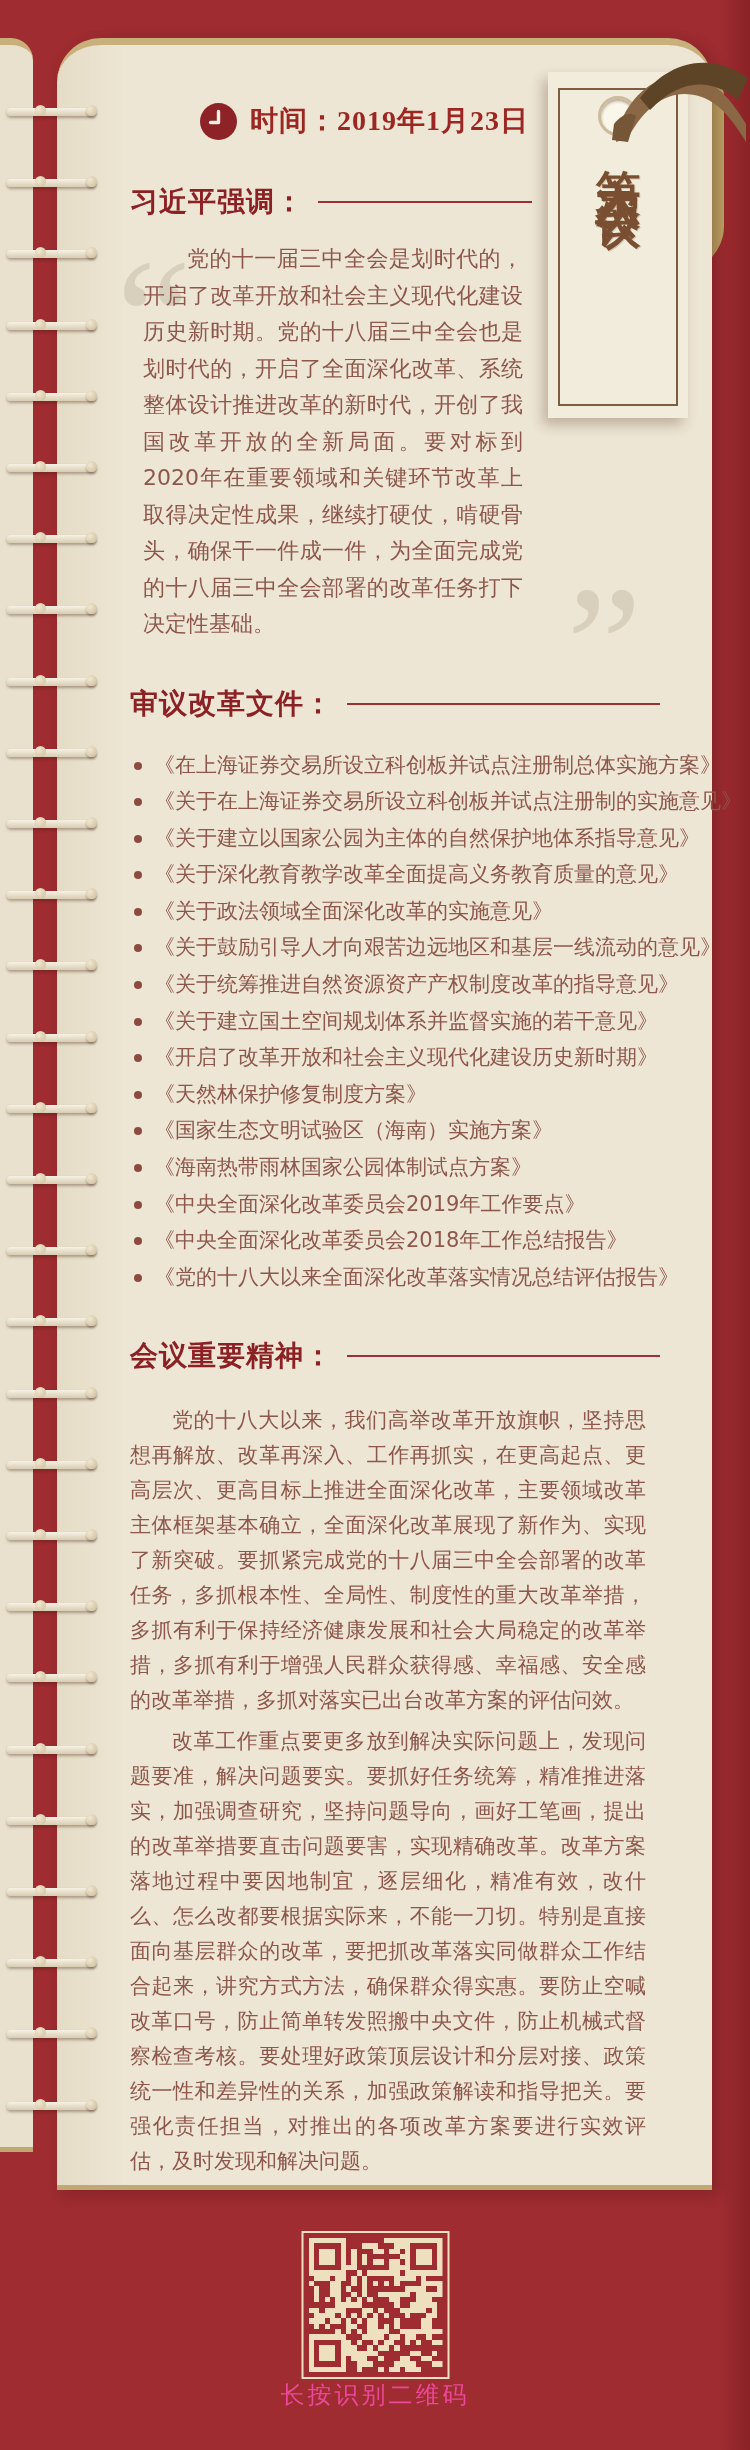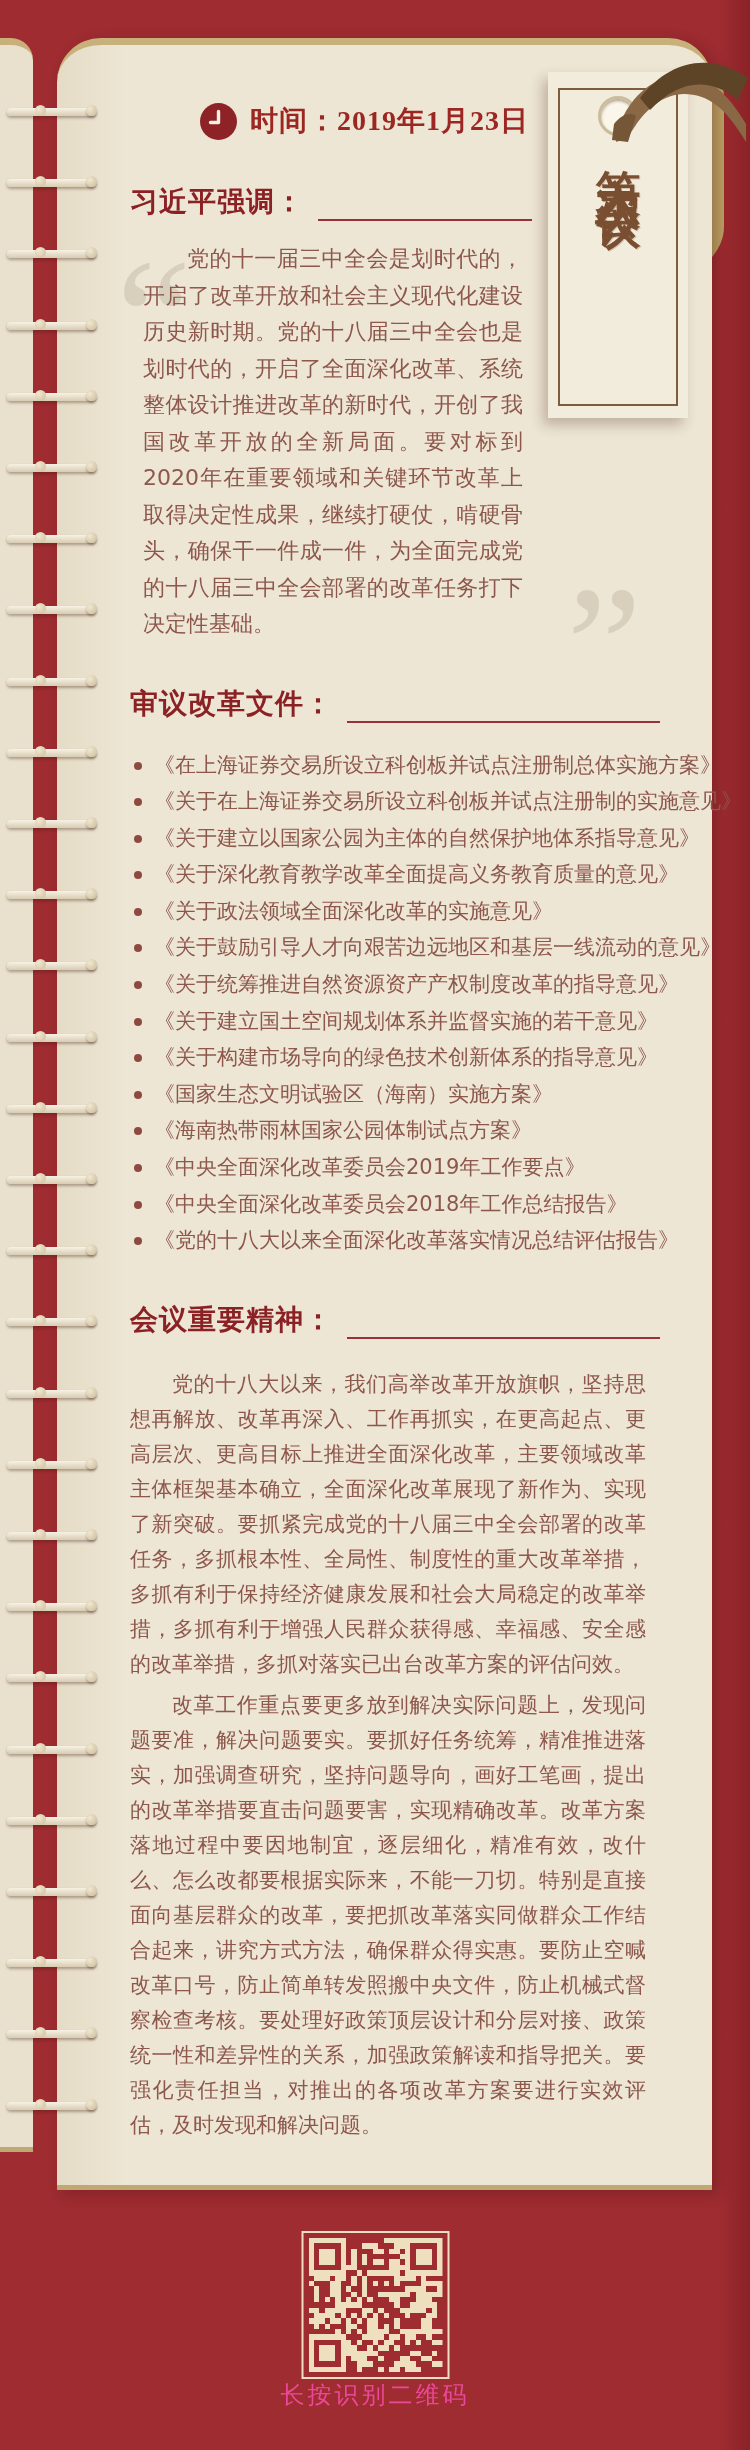--- a/index.html
+++ b/index.html
@@ -55,21 +55,21 @@
   }
   
   .time-row{display:flex;align-items:center;gap:13px;margin-left:70px;height:40px;}
   .clock{width:37px;height:37px;flex:0 0 37px;}
   .time-text{
     font-family:"Liberation Serif","DejaVu Serif",serif;
     font-weight:bold;font-size:28px;color:#9c2722;letter-spacing:1px;
   }
   
   .sec{position:relative;}
-  .sec-head{display:flex;align-items:flex-end;margin-top:42px;}
+  .sec-head{display:flex;align-items:center;margin-top:42px;}
   .sec-title{
     font-family:"Liberation Serif","DejaVu Serif",serif;
     font-weight:bold;font-size:28px;color:#8c2125;letter-spacing:1px;white-space:nowrap;
   }
   .rule{flex:1;height:2px;background:#9a3134;margin-left:14px;}
   .rule-short{margin-right:150px;}
   .rule-long{margin-right:22px;}
   
   .quote-wrap{position:relative;}
   .open-quote,.close-quote{
@@ -175,21 +175,22 @@
     </div>
     <ul class="doc-list" id="doc-list">
         <li>《在上海证券交易所设立科创板并试点注册制总体实施方案》</li>
         <li>《关于在上海证券交易所设立科创板并试点注册制的实施意见》</li>
         <li>《关于建立以国家公园为主体的自然保护地体系指导意见》</li>
         <li>《关于深化教育教学改革全面提高义务教育质量的意见》</li>
         <li>《关于政法领域全面深化改革的实施意见》</li>
         <li>《关于鼓励引导人才向艰苦边远地区和基层一线流动的意见》</li>
         <li>《关于统筹推进自然资源资产产权制度改革的指导意见》</li>
         <li>《关于建立国土空间规划体系并监督实施的若干意见》</li>
-        <li>《关于构建市场导向的绿色技术创新体系的指导意见》</li>
+        <li>《开启了改革开放和社会主义现代化建设历史新时期》</li>
+        <li>《天然林保护修复制度方案》</li>
         <li>《国家生态文明试验区（海南）实施方案》</li>
         <li>《海南热带雨林国家公园体制试点方案》</li>
         <li>《中央全面深化改革委员会2019年工作要点》</li>
         <li>《中央全面深化改革委员会2018年工作总结报告》</li>
         <li>《党的十八大以来全面深化改革落实情况总结评估报告》</li>
       </ul>
   </div>
 
   <div class="sec spirit">
     <div class="sec-head">

